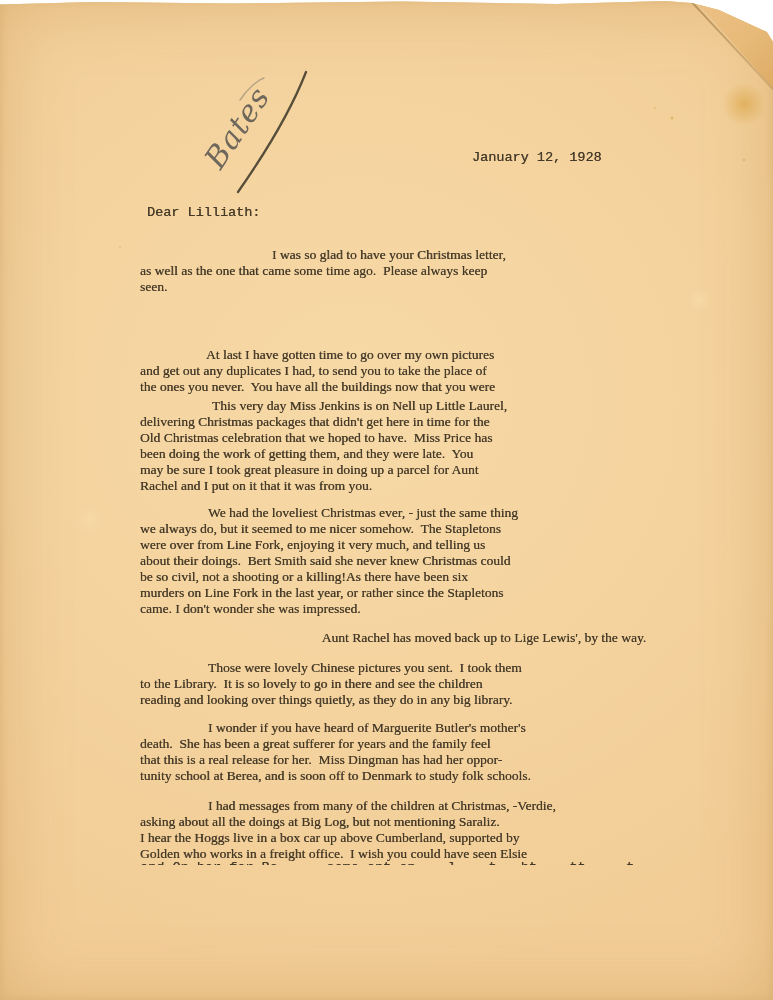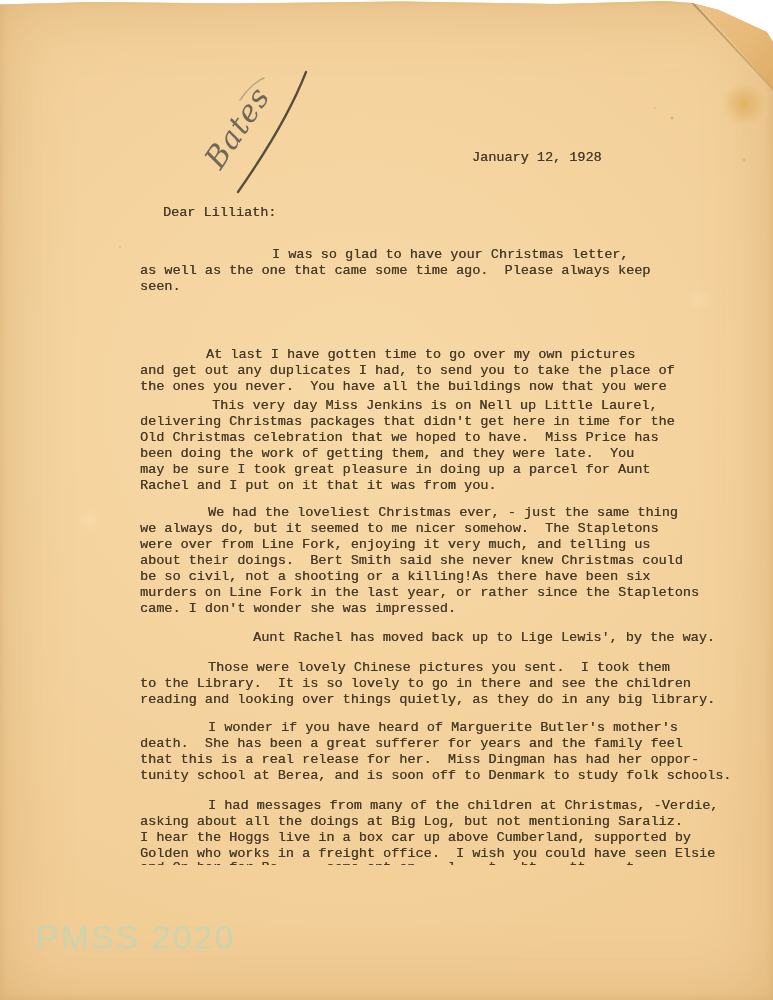--- a/index.html
+++ b/index.html
@@ -44,23 +44,23 @@
     background:radial-gradient(circle, rgba(213,158,55,.55) 0%, rgba(213,158,55,0) 70%);
   }
   .typed{
     font-family:"Liberation Mono", monospace;
     font-size:13.5px;line-height:16px;
     color:#453a28;
     text-shadow:0.3px 0.3px 0.6px rgba(69,58,40,.8);
     white-space:pre;
   }
   .date{position:absolute;left:448px;top:150px;margin-left:24px;}
-  .salutation{position:absolute;left:163px;top:205px;}
+  .salutation{position:absolute;left:147px;top:205px;}
   .letter-body{position:absolute;left:140px;top:0;width:620px;}
-  .paragraph{position:absolute;left:0;width:620px;}
+  .paragraph{position:absolute;left:0;width:620px;font-family:Liberation Serif, serif;}
   .line{white-space:pre;}
   .cutoff{
     position:absolute;left:140px;top:860px;height:5px;width:600px;
     overflow:hidden;
   }
   .annotation{position:absolute;left:180px;top:40px;width:160px;height:180px;}
   .bates-word{
     position:absolute;left:12px;top:70px;
     font-family:"DejaVu Serif", serif;font-style:italic;
     font-size:30px;color:#6e675b;
@@ -101,14 +101,13 @@
       <div class="paragraph typed" style="top: 398px;"><div class="line" style="padding-left: 72px;">This very day Miss Jenkins is on Nell up Little Laurel,</div><div class="line">delivering Christmas packages that didn't get here in time for the</div><div class="line">Old Christmas celebration that we hoped to have.  Miss Price has</div><div class="line">been doing the work of getting them, and they were late.  You</div><div class="line">may be sure I took great pleasure in doing up a parcel for Aunt</div><div class="line">Rachel and I put on it that it was from you.</div></div>
       <div class="paragraph typed" style="top: 505px;"><div class="line" style="padding-left: 68px;">We had the loveliest Christmas ever, - just the same thing</div><div class="line">we always do, but it seemed to me nicer somehow.  The Stapletons</div><div class="line">were over from Line Fork, enjoying it very much, and telling us</div><div class="line">about their doings.  Bert Smith said she never knew Christmas could</div><div class="line">be so civil, not a shooting or a killing!As there have been six</div><div class="line">murders on Line Fork in the last year, or rather since the Stapletons</div><div class="line">came. I don't wonder she was impressed.</div></div>
       <div class="paragraph typed" style="top: 630px;"><div class="line" style="padding-left: 68px; text-align: center;">Aunt Rachel has moved back up to Lige Lewis', by the way.</div></div>
       <div class="paragraph typed" style="top: 660px;"><div class="line" style="padding-left: 68px;">Those were lovely Chinese pictures you sent.  I took them</div><div class="line">to the Library.  It is so lovely to go in there and see the children</div><div class="line">reading and looking over things quietly, as they do in any big library.</div></div>
       <div class="paragraph typed" style="top: 720px;"><div class="line" style="padding-left: 68px;">I wonder if you have heard of Marguerite Butler's mother's</div><div class="line">death.  She has been a great sufferer for years and the family feel</div><div class="line">that this is a real release for her.  Miss Dingman has had her oppor-</div><div class="line">tunity school at Berea, and is soon off to Denmark to study folk schools.</div></div>
       <div class="paragraph typed" style="top: 798px;"><div class="line" style="padding-left: 68px;">I had messages from many of the children at Christmas, -Verdie,</div><div class="line">asking about all the doings at Big Log, but not mentioning Saraliz.</div><div class="line">I hear the Hoggs live in a box car up above Cumberland, supported by</div><div class="line">Golden who works in a freight office.  I wish you could have seen Elsie</div></div>
     </div>
 
   <div class="typed cutoff">and On her for Bo      some ent on    l    t   ht    tt     t</div>
 
-  <div class="watermark">PMSS 2020</div>
 </div>
 
 </body></html>

